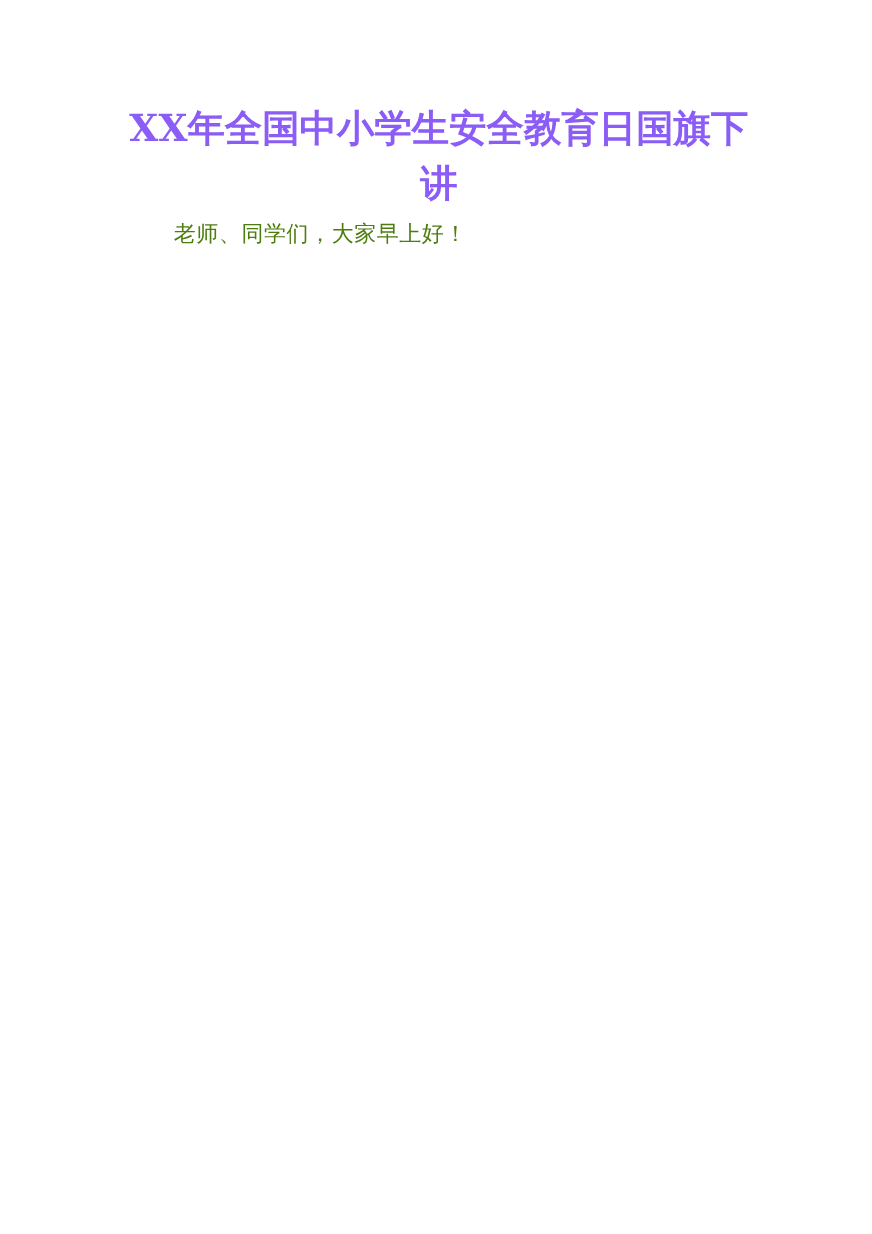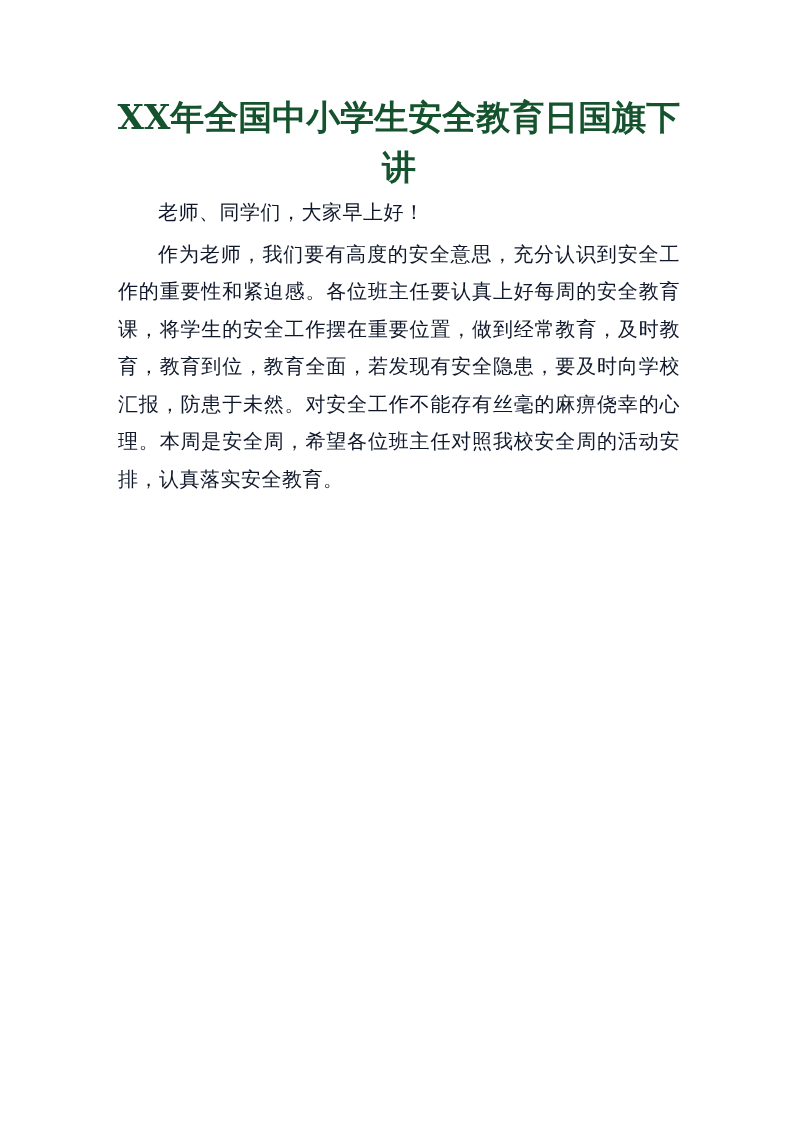--- a/index.html
+++ b/index.html
@@ -21,42 +21,41 @@
       width: 562px;
     }
     .title {
       font-family: "DejaVu Serif", "Liberation Serif", serif;
       font-weight: bold;
       font-size: 34px;
       line-height: 50px;
       text-align: center;
       letter-spacing: 0px;
       margin: 0 -10px 0 -10px;
-      color: #14532d;
+      color: #8b5cf6;
     }
     .title span {
       display: block;
     }
     .para {
       font-family: "DejaVu Serif", "Liberation Serif", serif;
       font-size: 20px;
       line-height: 37.5px;
       text-align: justify;
       text-indent: 2em;
       margin: 4px 0 0 0;
-      color: #0f172a;
+      color: #4d7c0f;
       letter-spacing: 0.5px;
     }
     .para.greeting {
       margin-top: 2px;
     }
   </style>
 </head>
 <body>
 
 <div class="page">
   <h1 class="title">
     <span>XX年全国中小学生安全教育日国旗下讲</span>
   </h1>
 
   <p class="para greeting">老师、同学们，大家早上好！</p>
-  <p class="para">作为老师，我们要有高度的安全意思，充分认识到安全工作的重要性和紧迫感。各位班主任要认真上好每周的安全教育课，将学生的安全工作摆在重要位置，做到经常教育，及时教育，教育到位，教育全面，若发现有安全隐患，要及时向学校汇报，防患于未然。对安全工作不能存有丝毫的麻痹侥幸的心理。本周是安全周，希望各位班主任对照我校安全周的活动安排，认真落实安全教育。</p>
 </div>
 
 </body></html>

